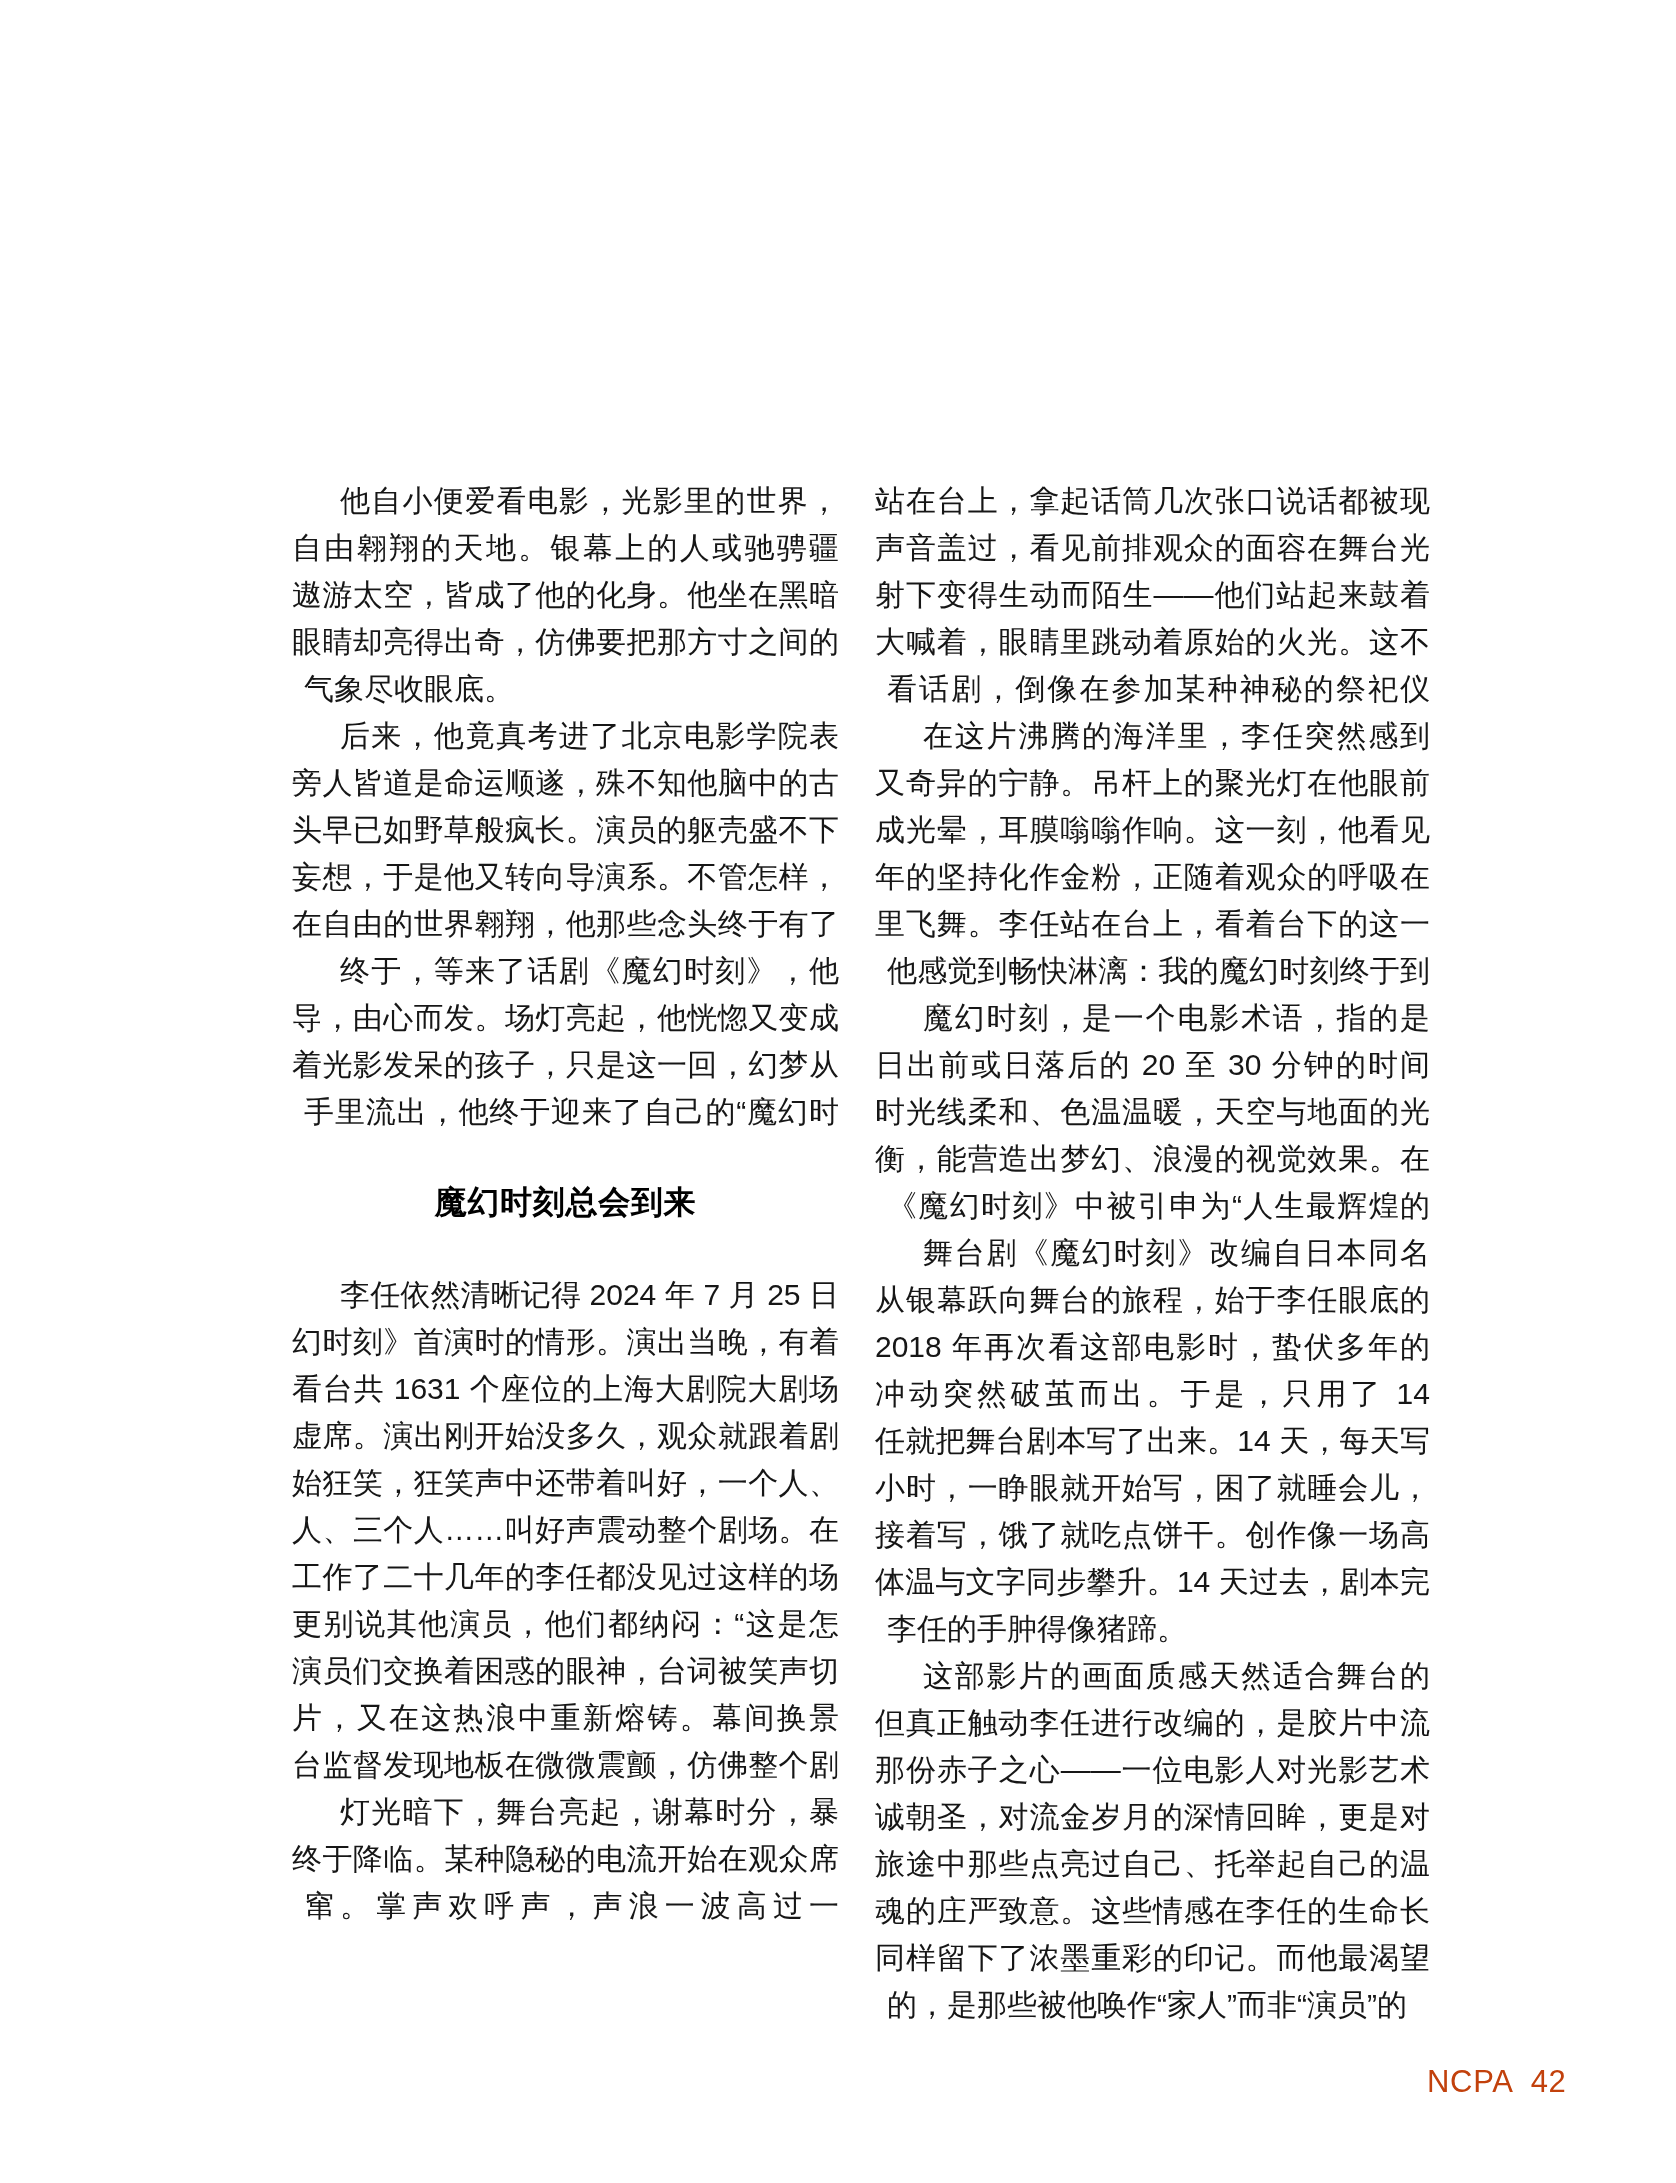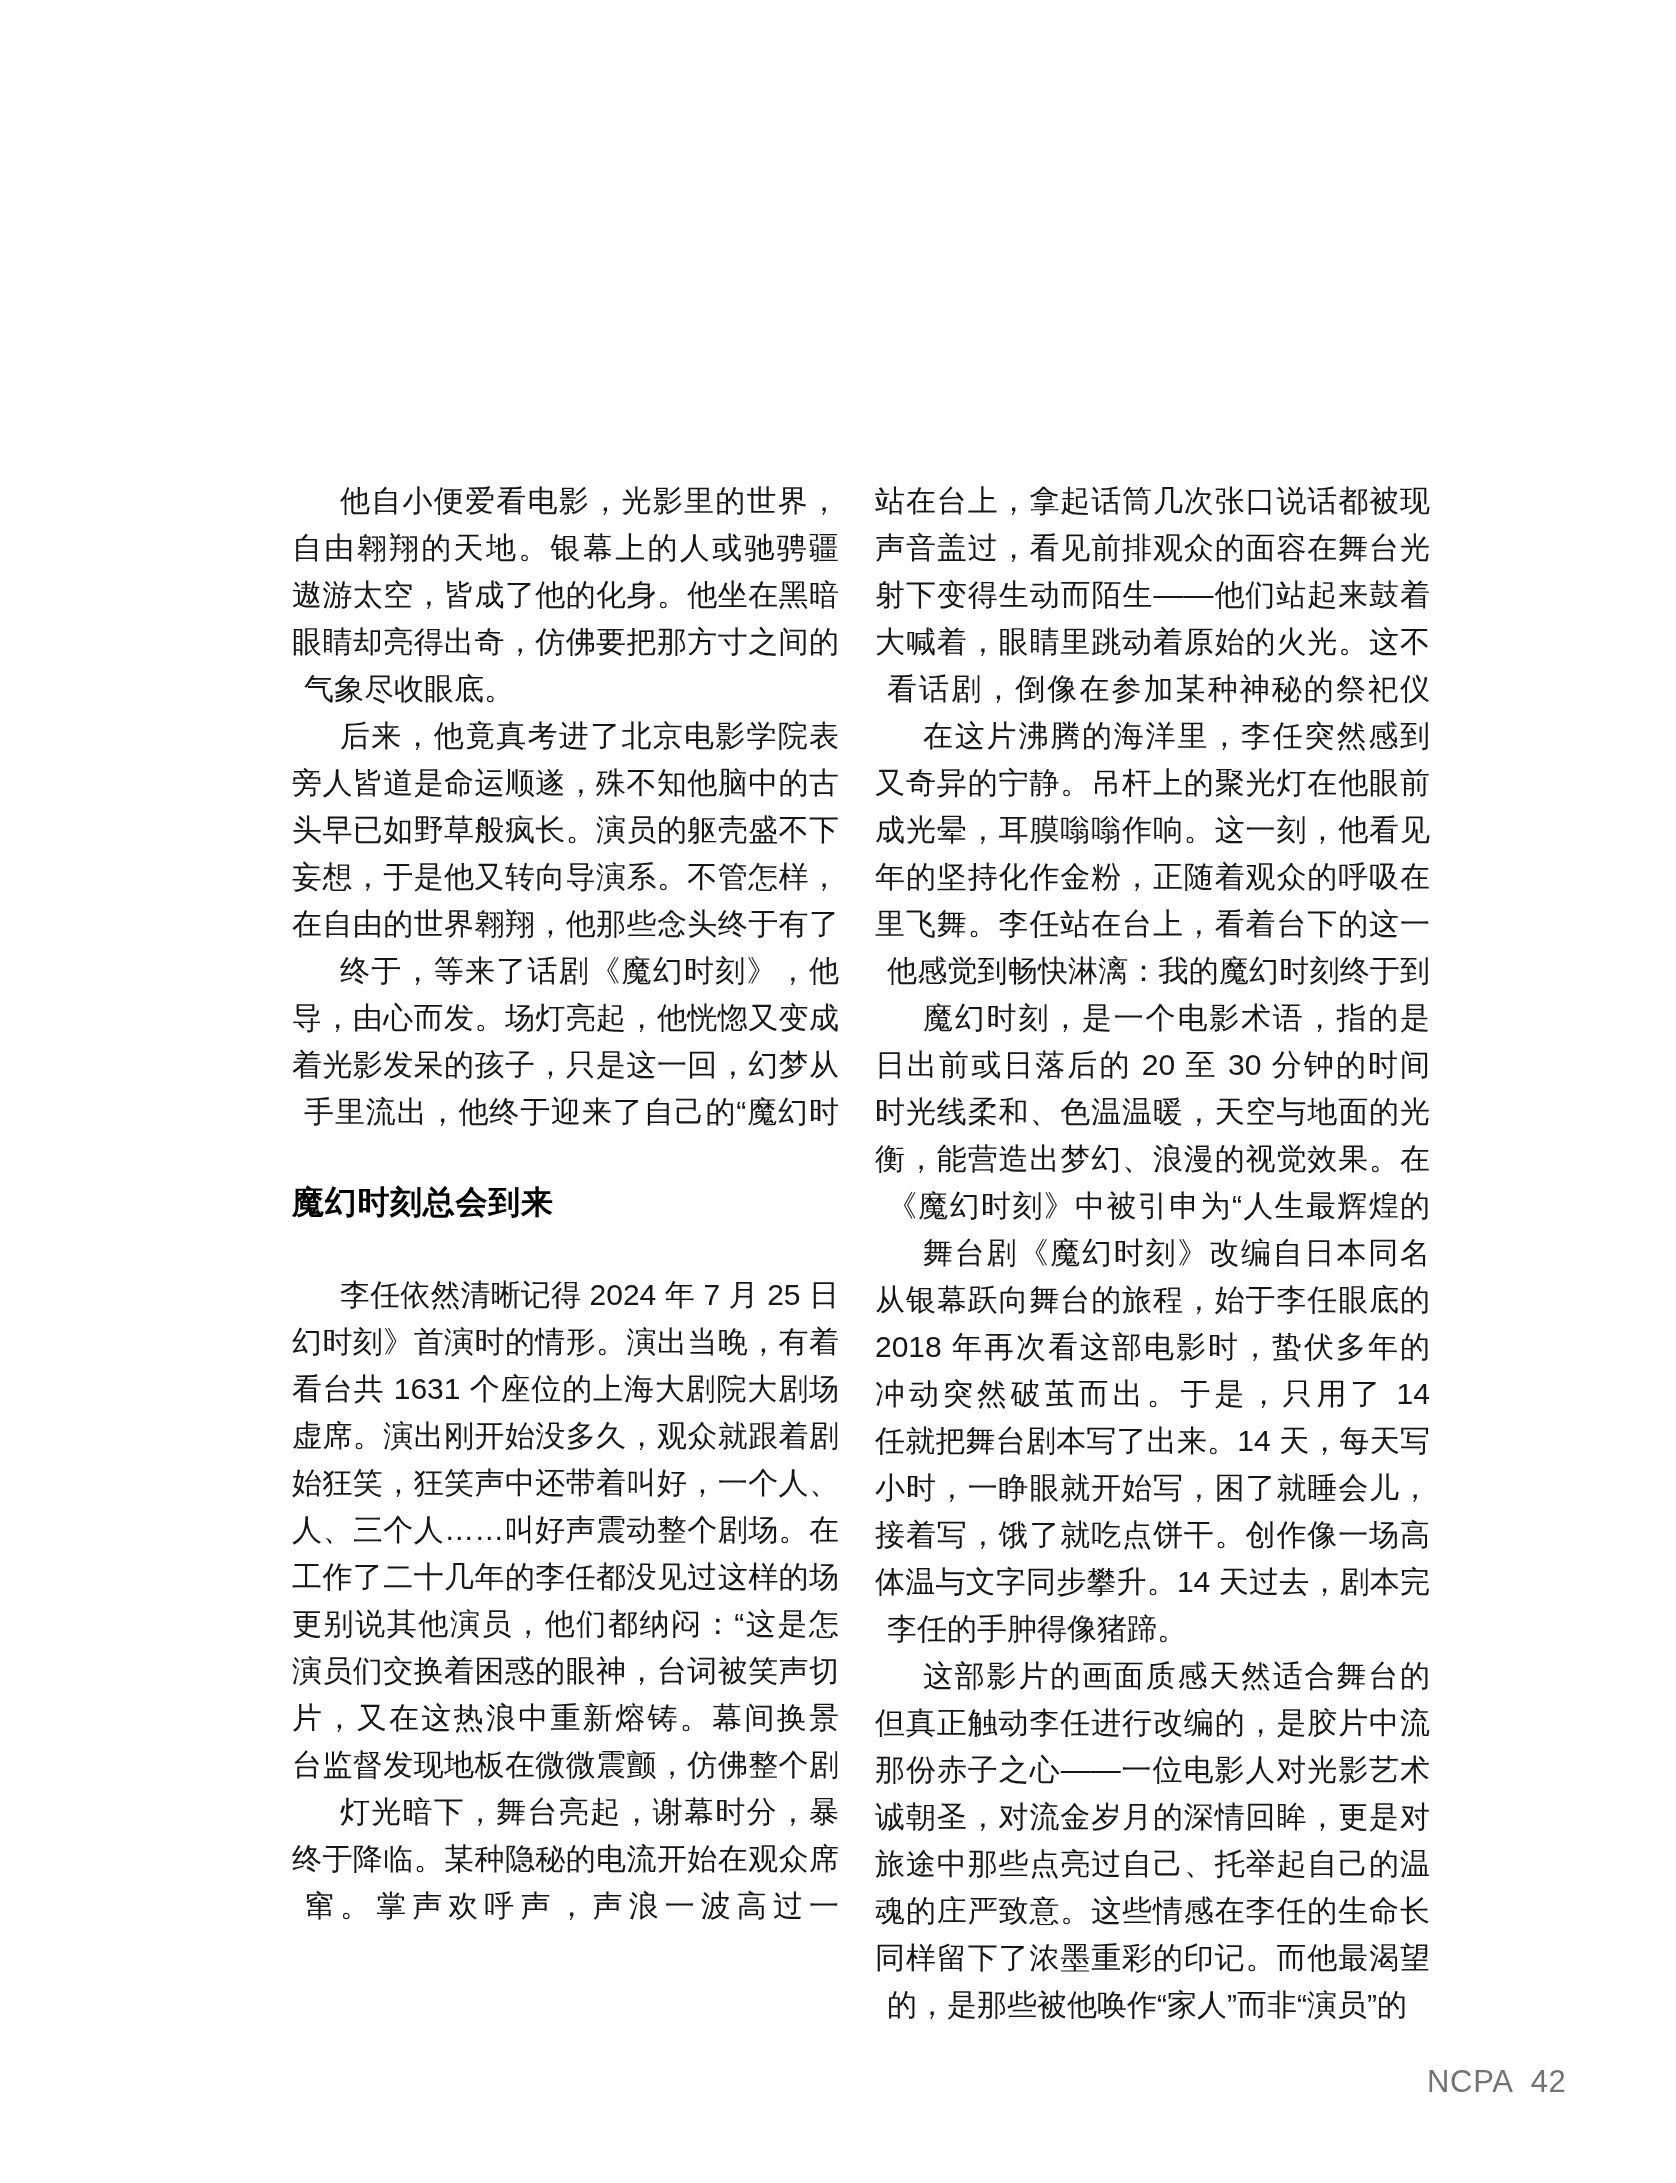--- a/index.html
+++ b/index.html
@@ -49,32 +49,32 @@
     margin-left: 12px;
   }
   .section-heading {
     font-size: 32px;
     font-weight: 900;
     color: #000000;
     height: 46px;
     line-height: 46px;
     margin: 44px 0 46px 0;
     letter-spacing: 0.7px;
-    text-align: left;
+    text-align: center;
   }
   .page-footer {
     position: absolute;
     top: 2066px;
     left: 1427px;
     display: flex;
     align-items: baseline;
     gap: 17px;
     font-size: 31px;
     line-height: 31px;
-    color: #737373;
+    color: #c2410c;
     letter-spacing: 0.7px;
   }
 </style>
 </head>
 <body>
 
 <main class="page">
   <section class="column" id="column-left">
       <div class="text-line para-start">他自小便爱看电影，光影里的世界，是他</div>
       <div class="text-line">自由翱翔的天地。银幕上的人或驰骋疆场，或</div>

